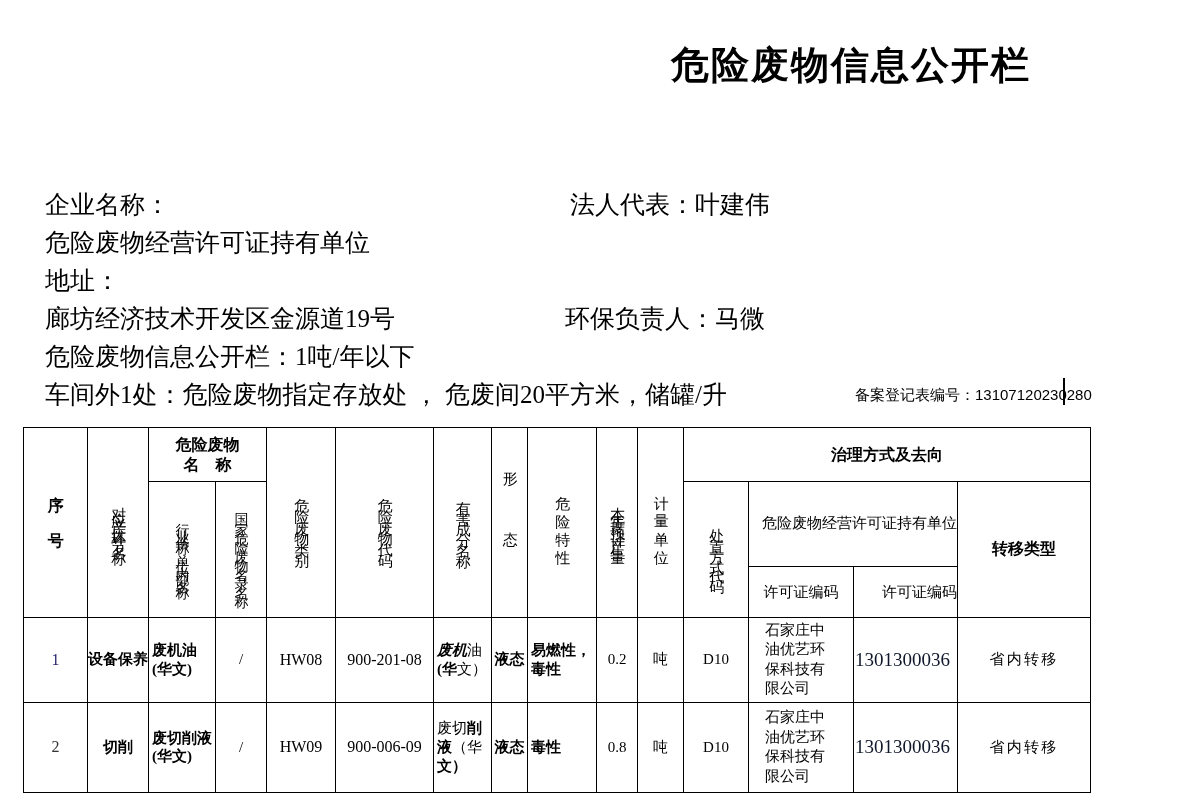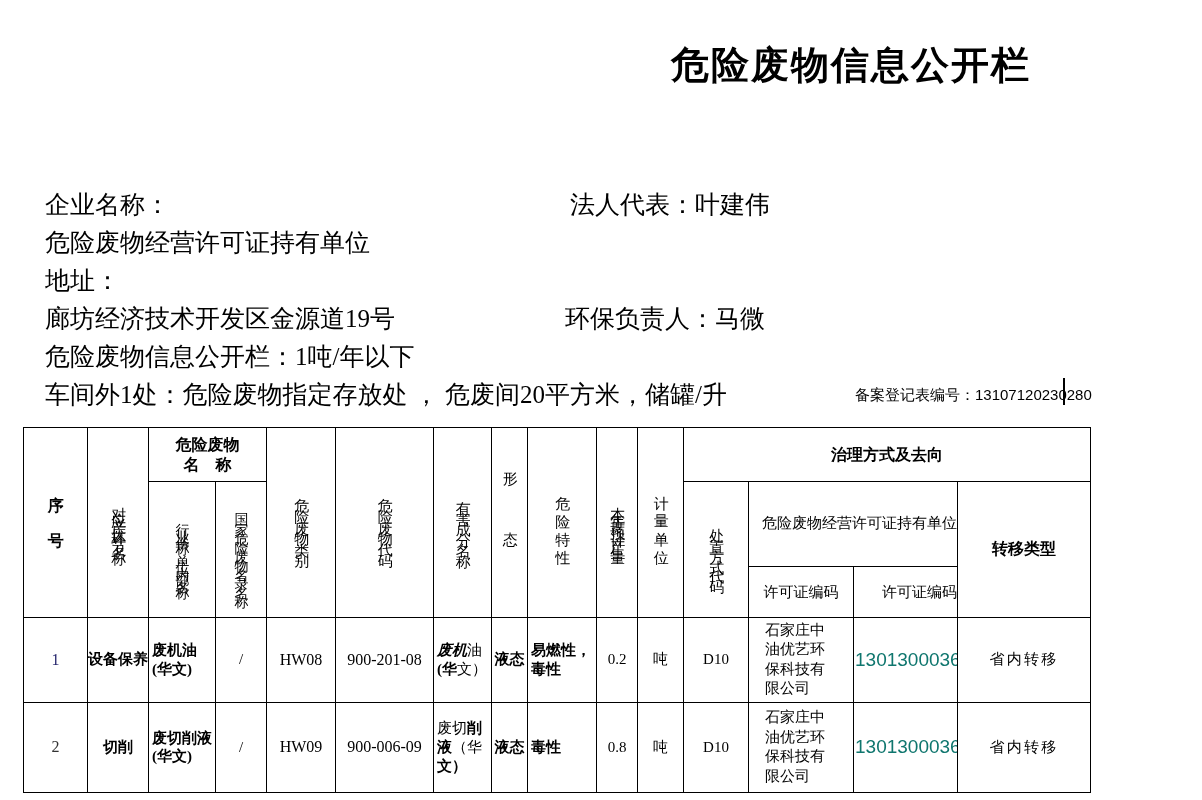--- a/index.html
+++ b/index.html
@@ -38,21 +38,21 @@
   .ls12{letter-spacing:1.2em;}
   .ls4{letter-spacing:4em;}
   .wrap2a{height:130px;letter-spacing:.45em;font-size:14px;}
   .wrap2b{height:124px;letter-spacing:.65em;font-size:14px;}
   .hdr16{font-size:16px;font-weight:bold;}
   .left{text-align:left;padding-left:3px;}
   .holder{text-align:right;padding-left:4px;line-height:1.55;font-size:15px;}
   .licensecode{text-align:right;padding-left:1px;}
   .seq1{color:#28286E;}
   .seq2{color:#333;}
-  .license{font-family:Liberation Sans, sans-serif;font-size:19px;color:#0f766e;text-align:left;padding-left:1px;}
+  .license{font-family:Liberation Serif, serif;font-size:19px;color:#0f172a;text-align:left;padding-left:1px;}
   .company{text-align:left;padding-left:16px;padding-right:22px;font-size:15px;line-height:1.3;}
   .transfer{letter-spacing:.15em;font-family:Liberation Serif, serif;}
   .code16{font-size:16px;}
 </style>
 </head>
 <body>
 
 <div class="title">危险废物信息公开栏</div>
 
 <div class="info">

